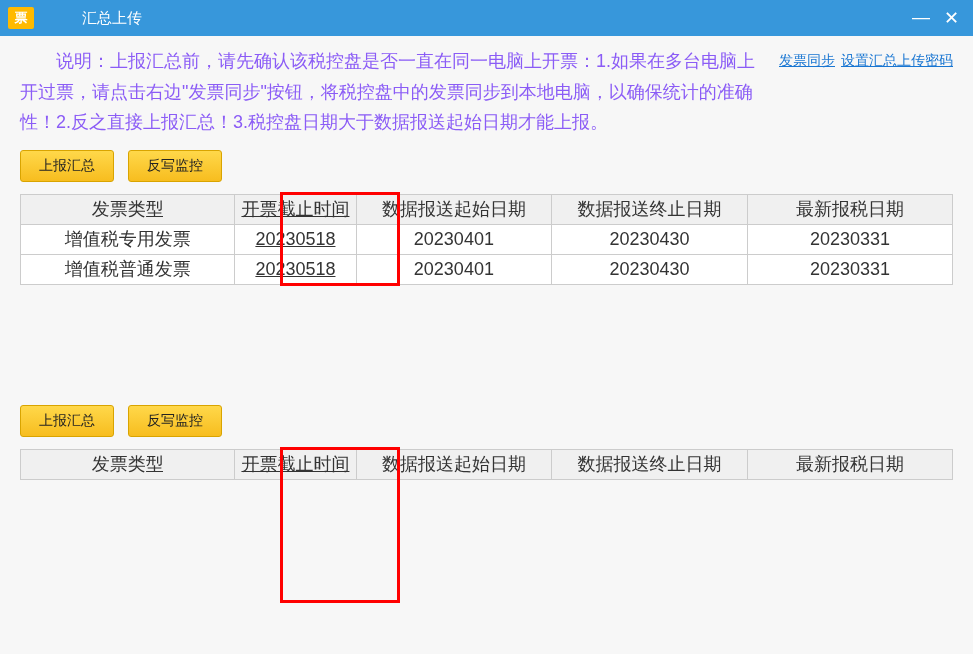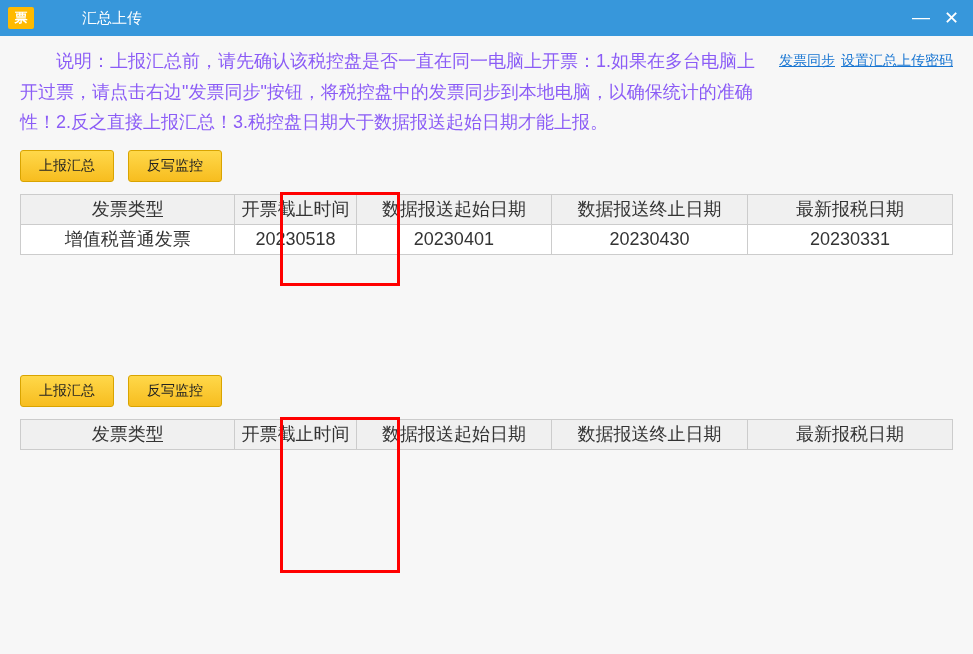--- a/index.html
+++ b/index.html
@@ -113,21 +113,21 @@
     }
     th {
       background: #f0f0f0;
       font-weight: normal;
       color: #333;
     }
     td {
       color: #333;
     }
     .col-0 { width: 23%; }
-    .col-1 { width: 13%; }
+    .col-1 { width: 13%; text-decoration: underline; }
     .col-2 { width: 21%; margin-left: 21px; }
     .col-3 { width: 21%; }
     .col-4 { width: 22%; }
     .highlight-box {
       position: absolute;
       border: 3px solid #ff0000;
       pointer-events: none;
       z-index: 5;
     }
   </style>
@@ -163,20 +163,27 @@
       <thead>
         <tr>
           <th class="col-0">发票类型</th>
           <th class="col-1">开票截止时间</th>
           <th class="col-2">数据报送起始日期</th>
           <th class="col-3">数据报送终止日期</th>
           <th class="col-4">最新报税日期</th>
         </tr>
       </thead>
       <tbody id="tbody1">
+          <tr>
+            <td class="col-0">增值税专用发票</td>
+            <td class="col-1">20230518</td>
+            <td class="col-2">20230401</td>
+            <td class="col-3">20230430</td>
+            <td class="col-4">20230331</td>
+          </tr>
           <tr>
             <td class="col-0">增值税普通发票</td>
             <td class="col-1">20230518</td>
             <td class="col-2">20230401</td>
             <td class="col-3">20230430</td>
             <td class="col-4">20230331</td>
           </tr>
         </tbody>
     </table>
     <div class="highlight-box" style="top:-2px; left:260px; width:120px; height:94px;"></div>

